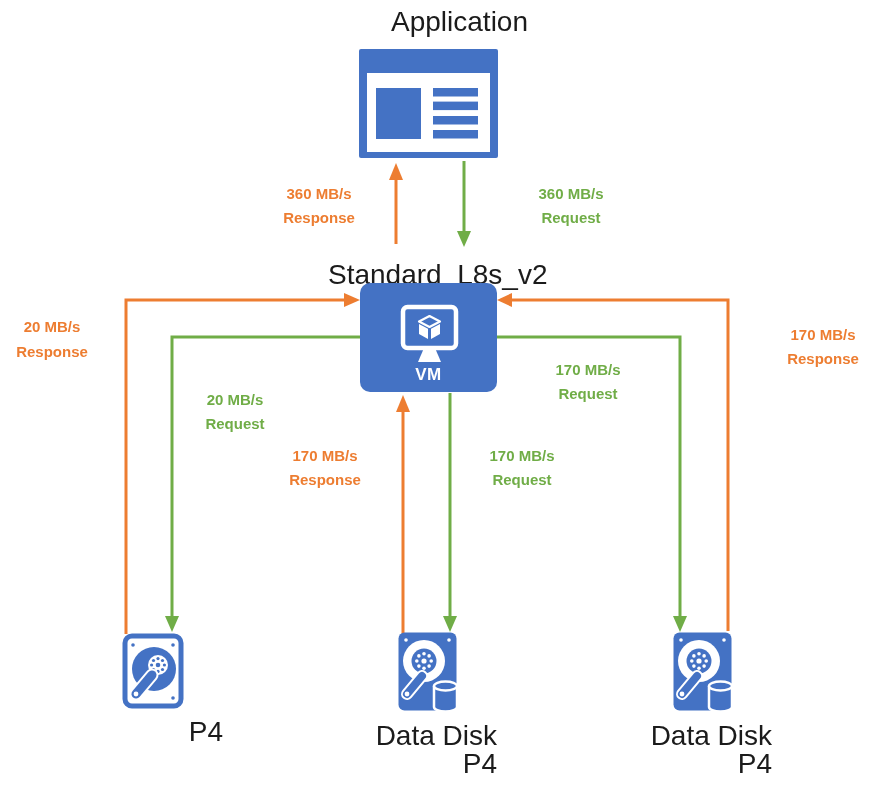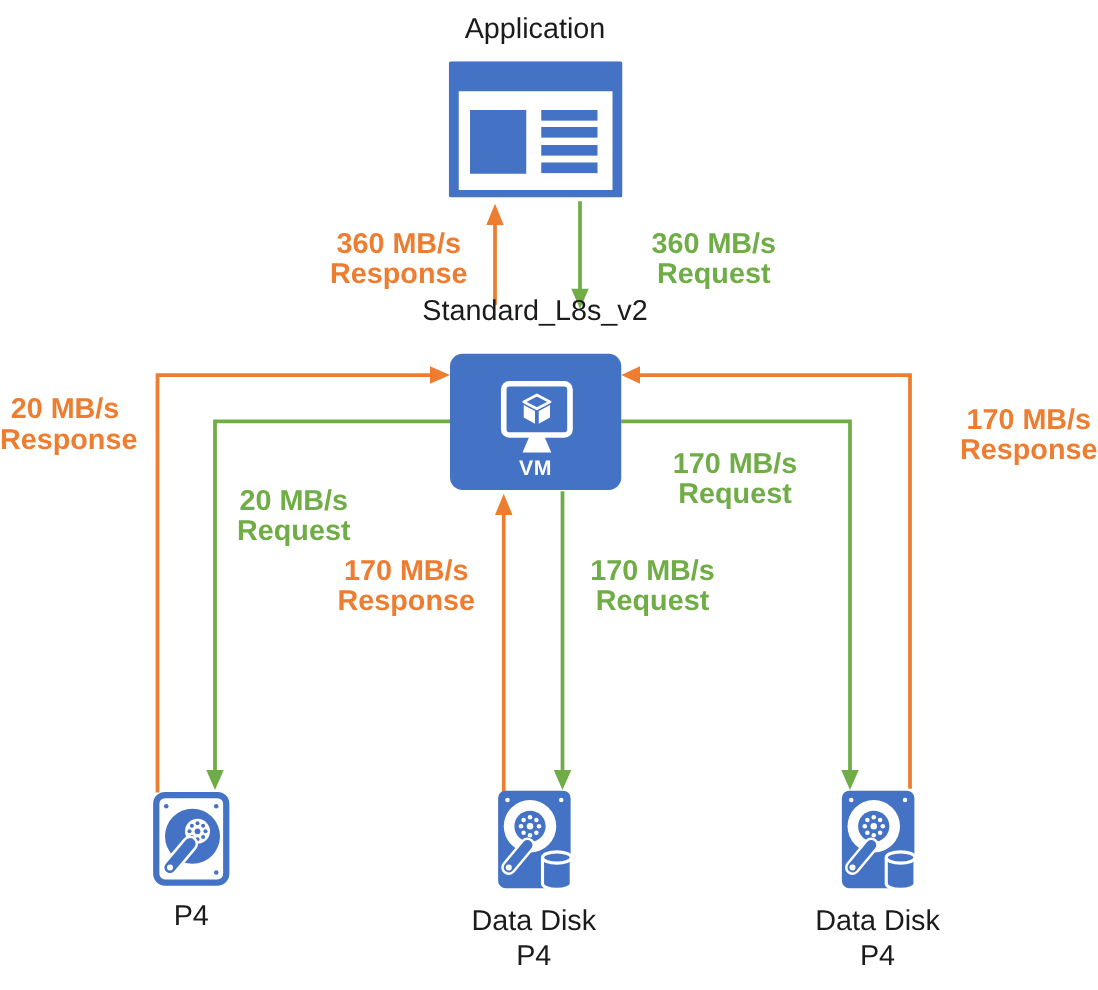--- a/index.html
+++ b/index.html
@@ -20,30 +20,30 @@
   }
   .wires { position: absolute; left: 0; top: 0; }
   .wire { fill: none; stroke-width: 3px; }
   .wire.orange { stroke: var(--orange); }
   .wire.green  { stroke: var(--green); }
   .head.orange { fill: var(--orange); }
   .head.green  { fill: var(--green); }
 
   .node-label {
     position: absolute;
-    text-align: center;
+    text-align: right;
     color: var(--ink);
-    font-size: 23px;
+    font-size: 28px;
     line-height: 28px;
   }
   .flow-label {
     position: absolute;
     text-align: center;
     font-weight: bold;
-    font-size: 23px;
+    font-size: 15px;
     line-height: 24px;
   }
   .flow-label span { display: block; }
   .flow-label.orange { color: var(--orange); }
   .flow-label.green  { color: var(--green); }
 
   .app-icon { position: absolute; left: 359px; top: 49px; }
   .vm-box {
     position: absolute;
     left: 360px; top: 283px;
@@ -124,21 +124,21 @@
 
   <div class="flow-label orange" style="left:249px; top:182px; width:140px;">
     <span>360 MB/s</span>
     <span>Response</span>
   </div>
   <div class="flow-label green" style="left:501px; top:182px; width:140px;">
     <span>360 MB/s</span>
     <span>Request</span>
   </div>
 
-  <div class="node-label" style="left:328px; top:234px; width:200px;">Standard_L8s_v2</div>
+  <div class="node-label" style="left:328px; top:261px; width:200px;">Standard_L8s_v2</div>
 
   <div class="vm-box">
     <svg width="137" height="82" viewBox="0 0 137 82">
       <rect x="43" y="24" width="53" height="41" rx="4.5" fill="none" stroke="#ffffff" stroke-width="4.5"></rect>
       <g>
         <polygon points="69.5,33 80,38.5 69.5,44 59,38.5" fill="none" stroke="#ffffff" stroke-width="2.2" stroke-linejoin="round"></polygon>
         <polygon points="59,41 68,45.8 68,56 59,51" fill="#ffffff"></polygon>
         <polygon points="80,41 71,45.8 71,56 80,51" fill="#ffffff"></polygon>
       </g>
       <polygon points="64,65 75,65 81,79 58,79" fill="#ffffff"></polygon>

